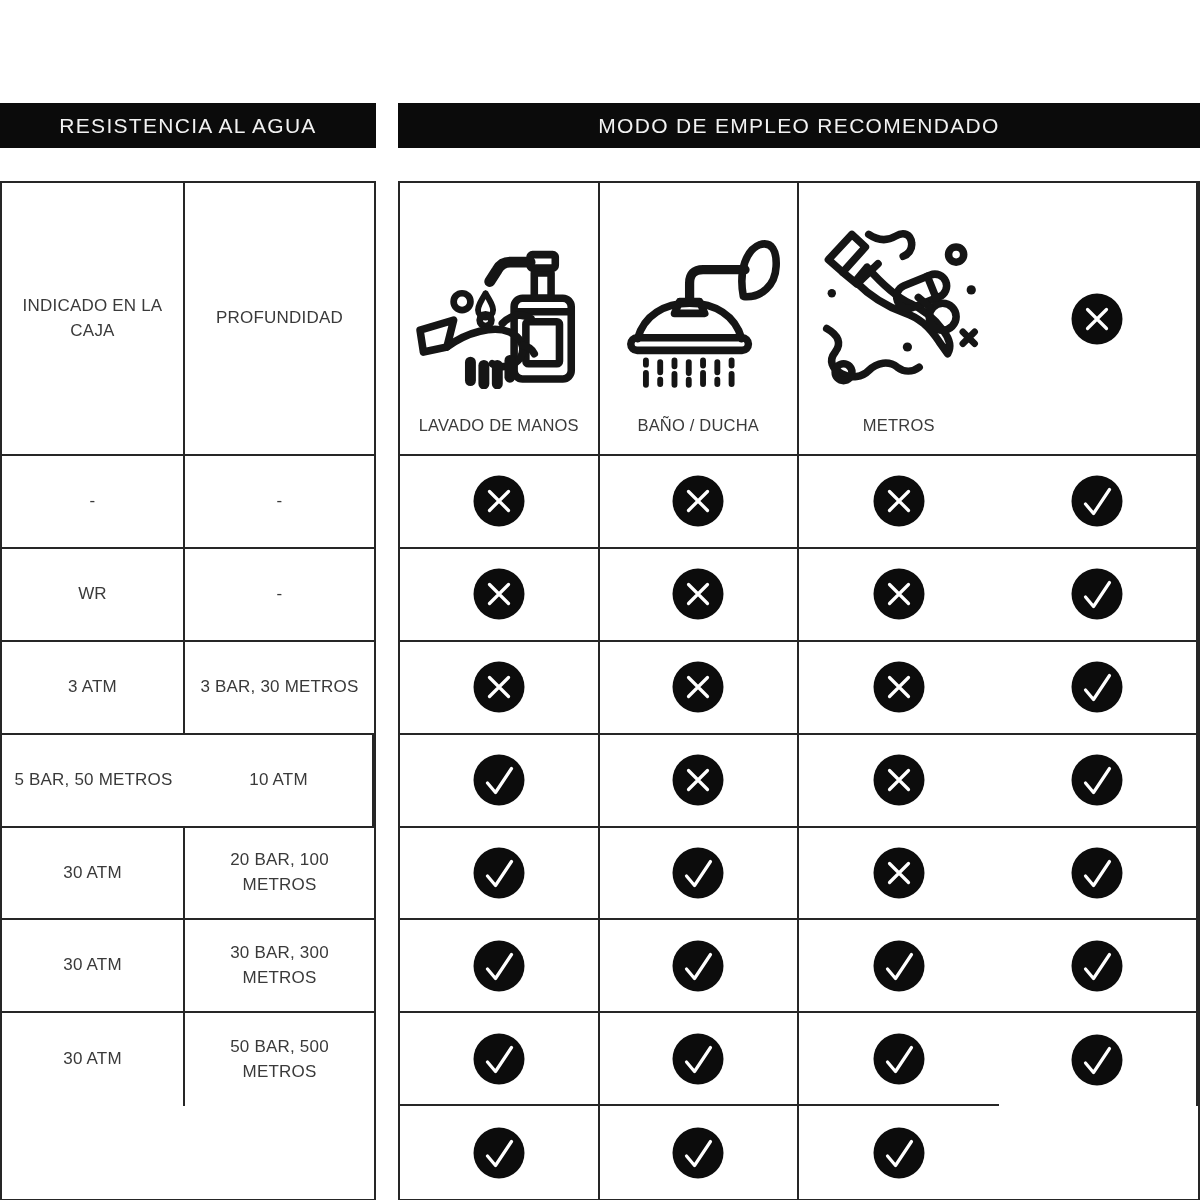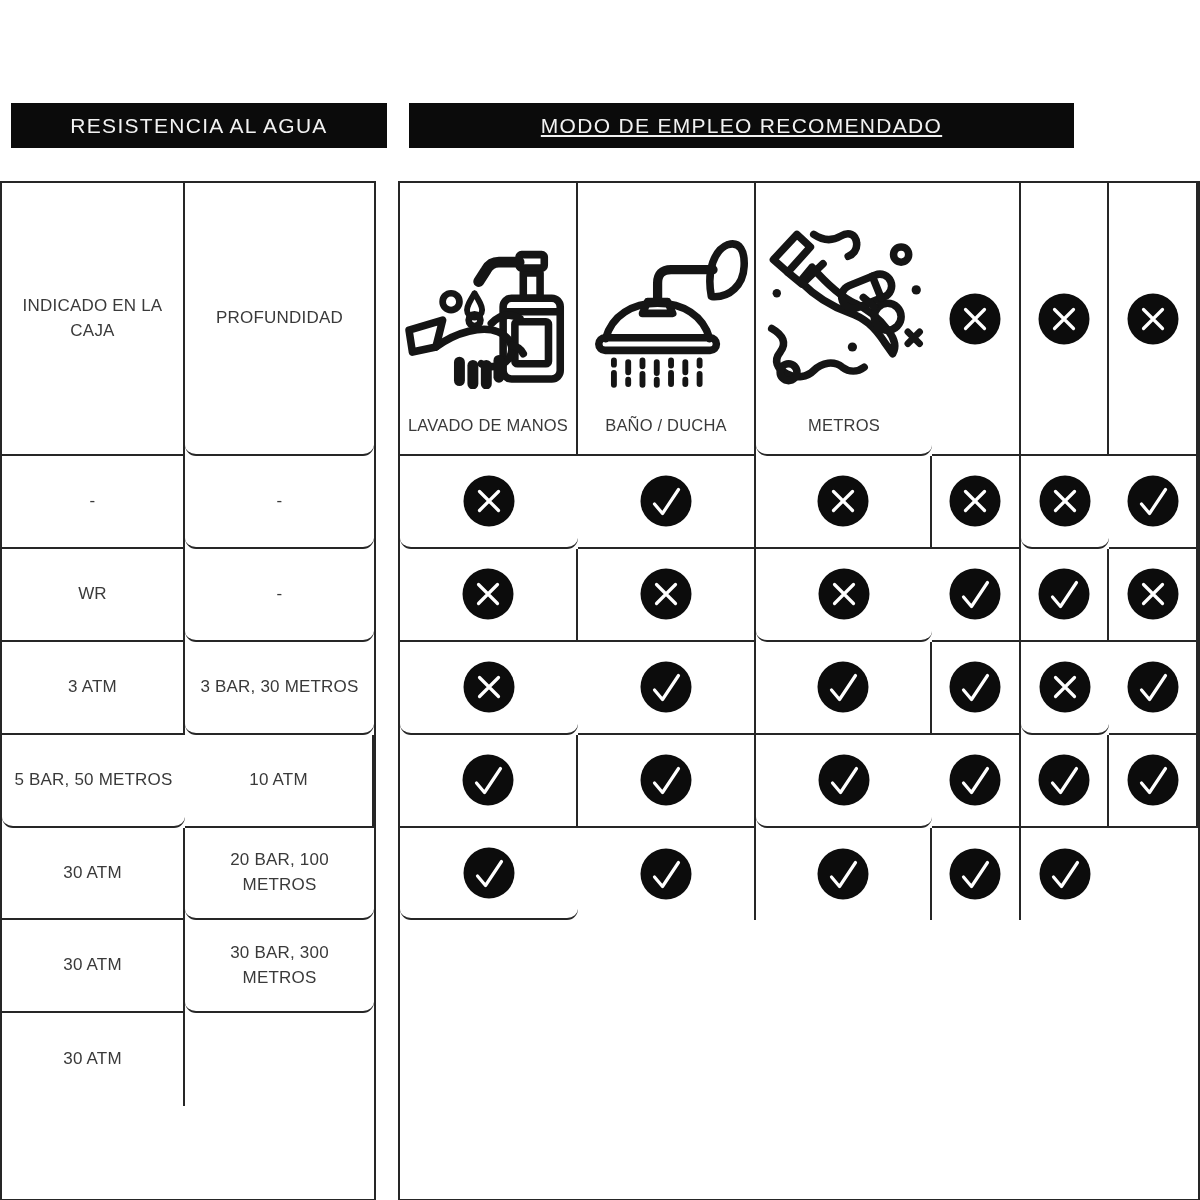--- a/index.html
+++ b/index.html
@@ -5,39 +5,39 @@
   html,body { margin:0; padding:0; }
   body {
     width:1200px; height:1200px; background:#ffffff; overflow:hidden;
     font-family:"Liberation Sans", sans-serif;
   }
   .canvas { position:relative; width:1200px; height:1200px; }
 
   .bar {
     position:absolute; top:103px; height:45px; background:#0b0b0b;
     color:#f2f2f2; display:flex; align-items:center; justify-content:center;
-    font-size:21px; letter-spacing:1.3px; font-weight:400;margin-left:11px;
+    font-size:21px; letter-spacing:1.3px; font-weight:400;
   }
   .bar-left  { left:0;     width:376px; }
-  .bar-right { left:398px; width:665px;text-decoration:underline; }
+  .bar-right { left:398px; width:802px; }
 
   .tbl {
     position:absolute; top:181px; height:1020px; box-sizing:border-box;
     border:2px solid #262626; display:grid; background:#fff;
   }
   .ltable { left:0;     width:376px; grid-template-columns:183px 1fr;    grid-template-rows:273px repeat(8,1fr); }
-  .rtable { left:398px; width:802px; grid-template-columns:repeat(6,1fr); grid-template-rows:273px repeat(8,1fr); }
+  .rtable { left:398px; width:802px; grid-template-columns:repeat(4,1fr); grid-template-rows:273px repeat(8,1fr); }
 
   .cell {
     box-sizing:border-box; border-right:2px solid #262626; border-bottom:2px solid #262626;
     display:flex; align-items:center; justify-content:center;
     color:#3a3a3a; font-size:17px; line-height:1.45; text-align:center; padding:4px 10px;
     letter-spacing:0.2px;
   }
-  .cell.last-col { border-right:none;border-radius:11px; }
+  .cell.last-col { border-right:none; }
   .cell.last-row { border-bottom:none; }
 
   .icon-cell { flex-direction:column; justify-content:flex-end; padding:12px 4px 12px; }
   .icon-box  { flex:1; display:flex; align-items:center; justify-content:center; width:100%; }
   .icon-box svg { width:168px; height:168px; }
   .col-label { font-size:16.5px; color:#3a3a3a; padding-bottom:4px; white-space:nowrap; }
 
   .mark { display:block; }
   .mark svg { width:52px; height:52px; display:block; }
 </style>
@@ -60,20 +60,21 @@
       <div class="cell last-col">-</div>
       <div class="cell">3 ATM</div>
       <div class="cell last-col">3 BAR, 30 METROS</div>
       <div class="cell last-col">5 BAR, 50 METROS</div>
       <div class="cell">10 ATM</div>
       <div class="cell">30 ATM</div>
       <div class="cell last-col">20 BAR, 100 METROS</div>
       <div class="cell">30 ATM</div>
       <div class="cell last-col">30 BAR, 300 METROS</div>
       <div class="cell last-row">30 ATM</div>
+      <div class="cell last-col last-row">50 BAR, 500 METROS</div>
     </div>
   <div class="tbl rtable" id="rtable">
       <div class="cell icon-cell">
         <div class="icon-box">
           <svg viewBox="0 0 200 200" fill="none" stroke="#151515" stroke-linecap="round" stroke-linejoin="round" stroke-width="9">
   <rect x="118" y="92" width="68" height="96" rx="10"></rect>
   <rect x="132" y="120" width="40" height="50" rx="3"></rect>
   <line x1="120" y1="108" x2="184" y2="108"></line>
   <rect x="142" y="62" width="20" height="30"></rect>
   <rect x="137" y="40" width="30" height="16" rx="3"></rect>

